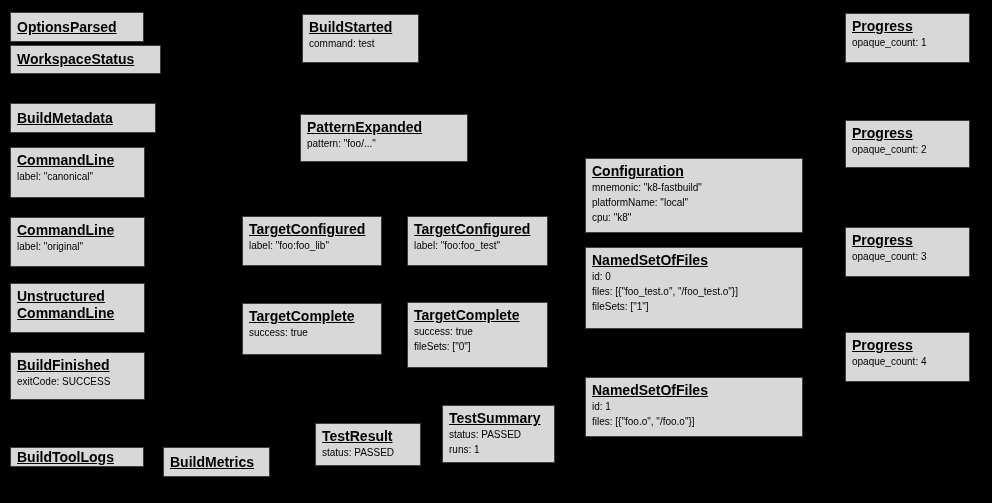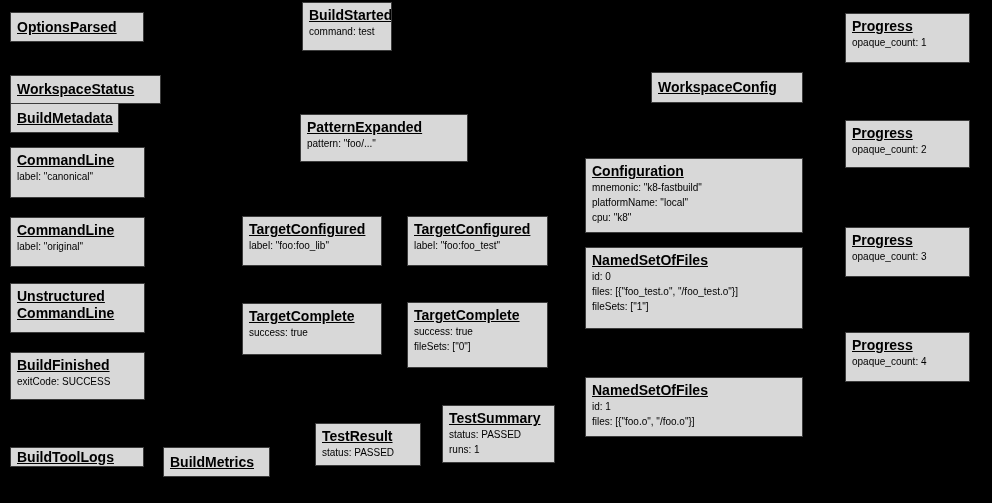--- a/index.html
+++ b/index.html
@@ -45,25 +45,25 @@
 </style>
 </head>
 <body>
 
 <div class="canvas">
 
   <div class="node center" style="left:10px;top:12px;width:134px;height:30px">
     <div class="t">OptionsParsed</div>
   </div>
 
-  <div class="node center" style="left:10px;top:75px;width:151px;height:29px">
+  <div class="node center" style="left:10px;top:45px;width:151px;height:29px">
     <div class="t">WorkspaceStatus</div>
   </div>
 
-  <div class="node center" style="left:10px;top:103px;width:109px;height:30px">
+  <div class="node center" style="left:10px;top:103px;width:146px;height:30px">
     <div class="t">BuildMetadata</div>
   </div>
 
   <div class="node" style="left:10px;top:147px;width:135px;height:51px">
     <div class="t">CommandLine</div>
     <div class="l">label: "canonical"</div>
   </div>
 
   <div class="node" style="left:10px;top:217px;width:135px;height:50px">
     <div class="t">CommandLine</div>
@@ -81,21 +81,21 @@
   </div>
 
   <div class="node center" style="left:10px;top:447px;width:134px;height:20px">
     <div class="t">BuildToolLogs</div>
   </div>
 
   <div class="node center" style="left:163px;top:447px;width:107px;height:30px">
     <div class="t">BuildMetrics</div>
   </div>
 
-  <div class="node" style="left:302px;top:2px;width:90px;height:49px">
+  <div class="node" style="left:302px;top:14px;width:117px;height:49px">
     <div class="t">BuildStarted</div>
     <div class="l">command: test</div>
   </div>
 
   <div class="node" style="left:300px;top:114px;width:168px;height:48px">
     <div class="t">PatternExpanded</div>
     <div class="l">pattern: "foo/..."</div>
   </div>
 
   <div class="node" style="left:242px;top:216px;width:140px;height:50px">
@@ -123,23 +123,20 @@
     <div class="t">TestResult</div>
     <div class="l">status: PASSED</div>
   </div>
 
   <div class="node" style="left:442px;top:405px;width:113px;height:58px">
     <div class="t">TestSummary</div>
     <div class="l">status: PASSED</div>
     <div class="l">runs: 1</div>
   </div>
 
-  <div class="node center" style="left:651px;top:72px;width:152px;height:31px">
-    <div class="t">WorkspaceConfig</div>
-  </div>
 
   <div class="node" style="left:585px;top:158px;width:218px;height:75px">
     <div class="t">Configuration</div>
     <div class="l">mnemonic: "k8-fastbuild"</div>
     <div class="l">platformName: "local"</div>
     <div class="l">cpu: "k8"</div>
   </div>
 
   <div class="node" style="left:585px;top:247px;width:218px;height:82px">
     <div class="t">NamedSetOfFiles</div>

